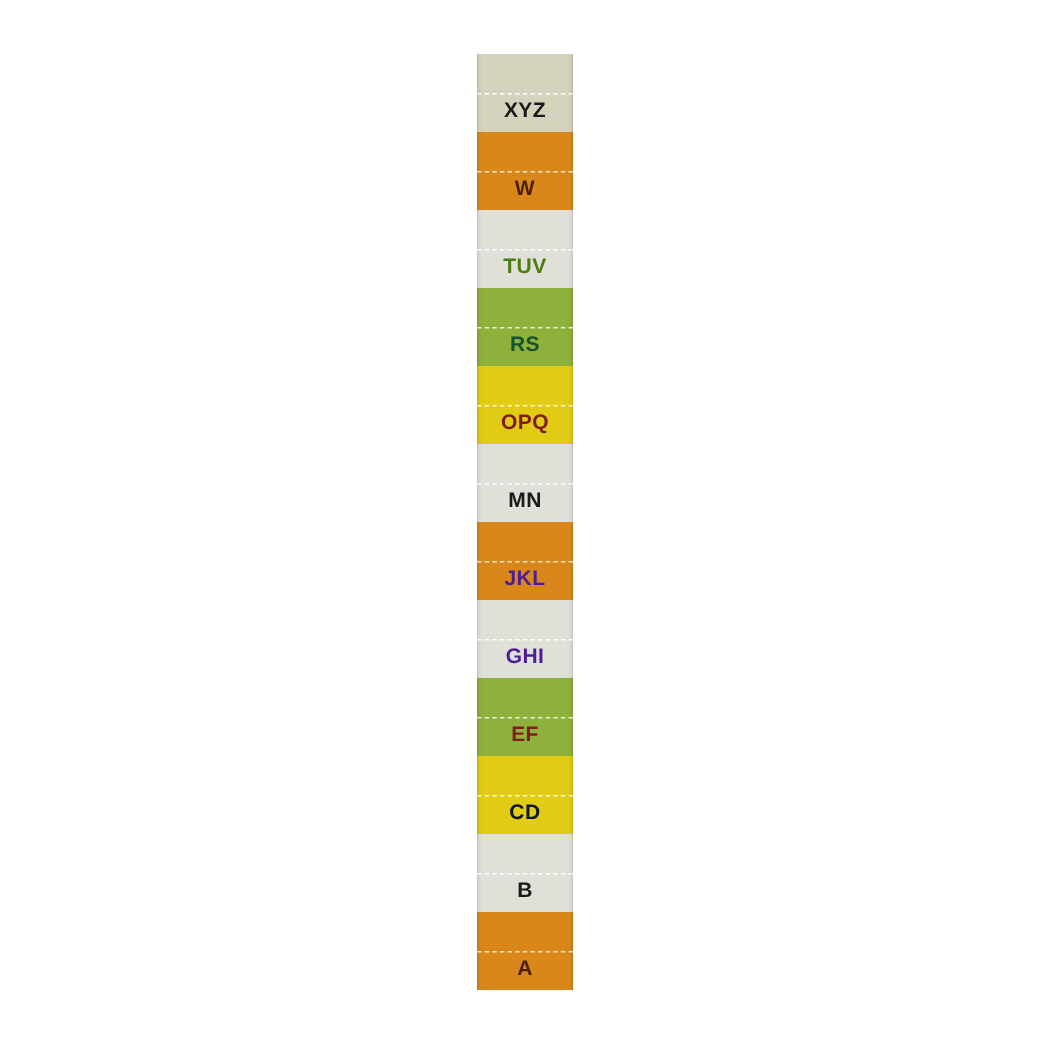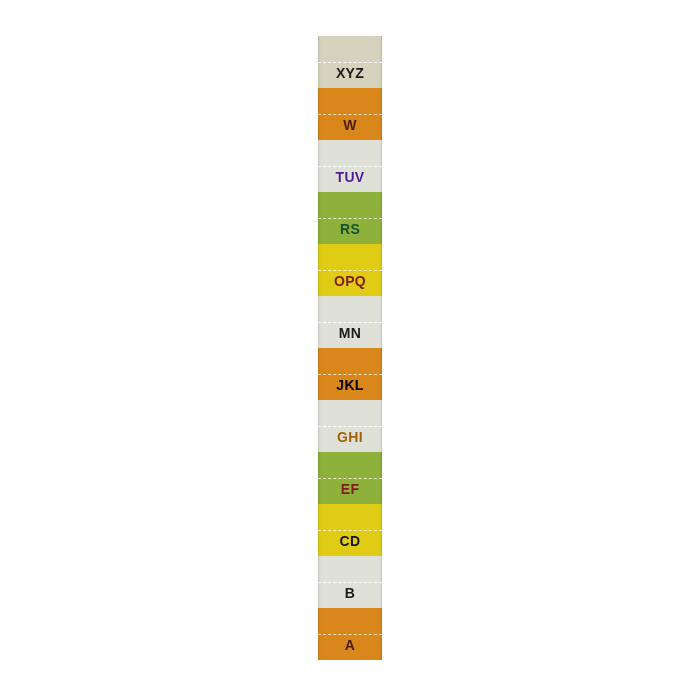--- a/index.html
+++ b/index.html
@@ -110,21 +110,21 @@
       <div class="band" style="background: rgb(217, 135, 26);">
         <div class="edge-l"></div>
         <div class="edge-r"></div>
         <div class="perf" style="border-top-color: rgb(246, 230, 192);"></div>
         <div class="label" style="color: rgb(74, 31, 6);">W</div>
       </div>
       <div class="band" style="background: rgb(223, 224, 216);">
         <div class="edge-l"></div>
         <div class="edge-r"></div>
         <div class="perf" style="border-top-color: rgb(255, 255, 255);"></div>
-        <div class="label" style="color: #4c1d95;">TUV</div>
+        <div class="label" style="color: #4d7c0f;">TUV</div>
       </div>
       <div class="band" style="background: rgb(141, 177, 58);">
         <div class="edge-l"></div>
         <div class="edge-r"></div>
         <div class="perf" style="border-top-color: rgb(238, 240, 210);"></div>
         <div class="label" style="color: #14532d;">RS</div>
       </div>
       <div class="band" style="background: rgb(224, 204, 20);">
         <div class="edge-l"></div>
         <div class="edge-r"></div>
@@ -134,27 +134,27 @@
       <div class="band" style="background: rgb(223, 224, 216);">
         <div class="edge-l"></div>
         <div class="edge-r"></div>
         <div class="perf" style="border-top-color: rgb(255, 255, 255);"></div>
         <div class="label" style="color: rgb(26, 26, 26); text-align: center;">MN</div>
       </div>
       <div class="band" style="background: rgb(217, 135, 26);">
         <div class="edge-l"></div>
         <div class="edge-r"></div>
         <div class="perf" style="border-top-color: rgb(246, 230, 192);"></div>
-        <div class="label" style="color: #000000;">JKL</div>
+        <div class="label" style="color: #4c1d95;">JKL</div>
       </div>
       <div class="band" style="background: rgb(223, 224, 216);">
         <div class="edge-l"></div>
         <div class="edge-r"></div>
         <div class="perf" style="border-top-color: rgb(255, 255, 255);"></div>
-        <div class="label" style="color: #a16207;">GHI</div>
+        <div class="label" style="color: #4c1d95;">GHI</div>
       </div>
       <div class="band" style="background: rgb(141, 177, 58);">
         <div class="edge-l"></div>
         <div class="edge-r"></div>
         <div class="perf" style="border-top-color: rgb(238, 240, 210);"></div>
         <div class="label" style="color: #7f1d1d;">EF</div>
       </div>
       <div class="band" style="background: rgb(224, 204, 20);">
         <div class="edge-l"></div>
         <div class="edge-r"></div>

